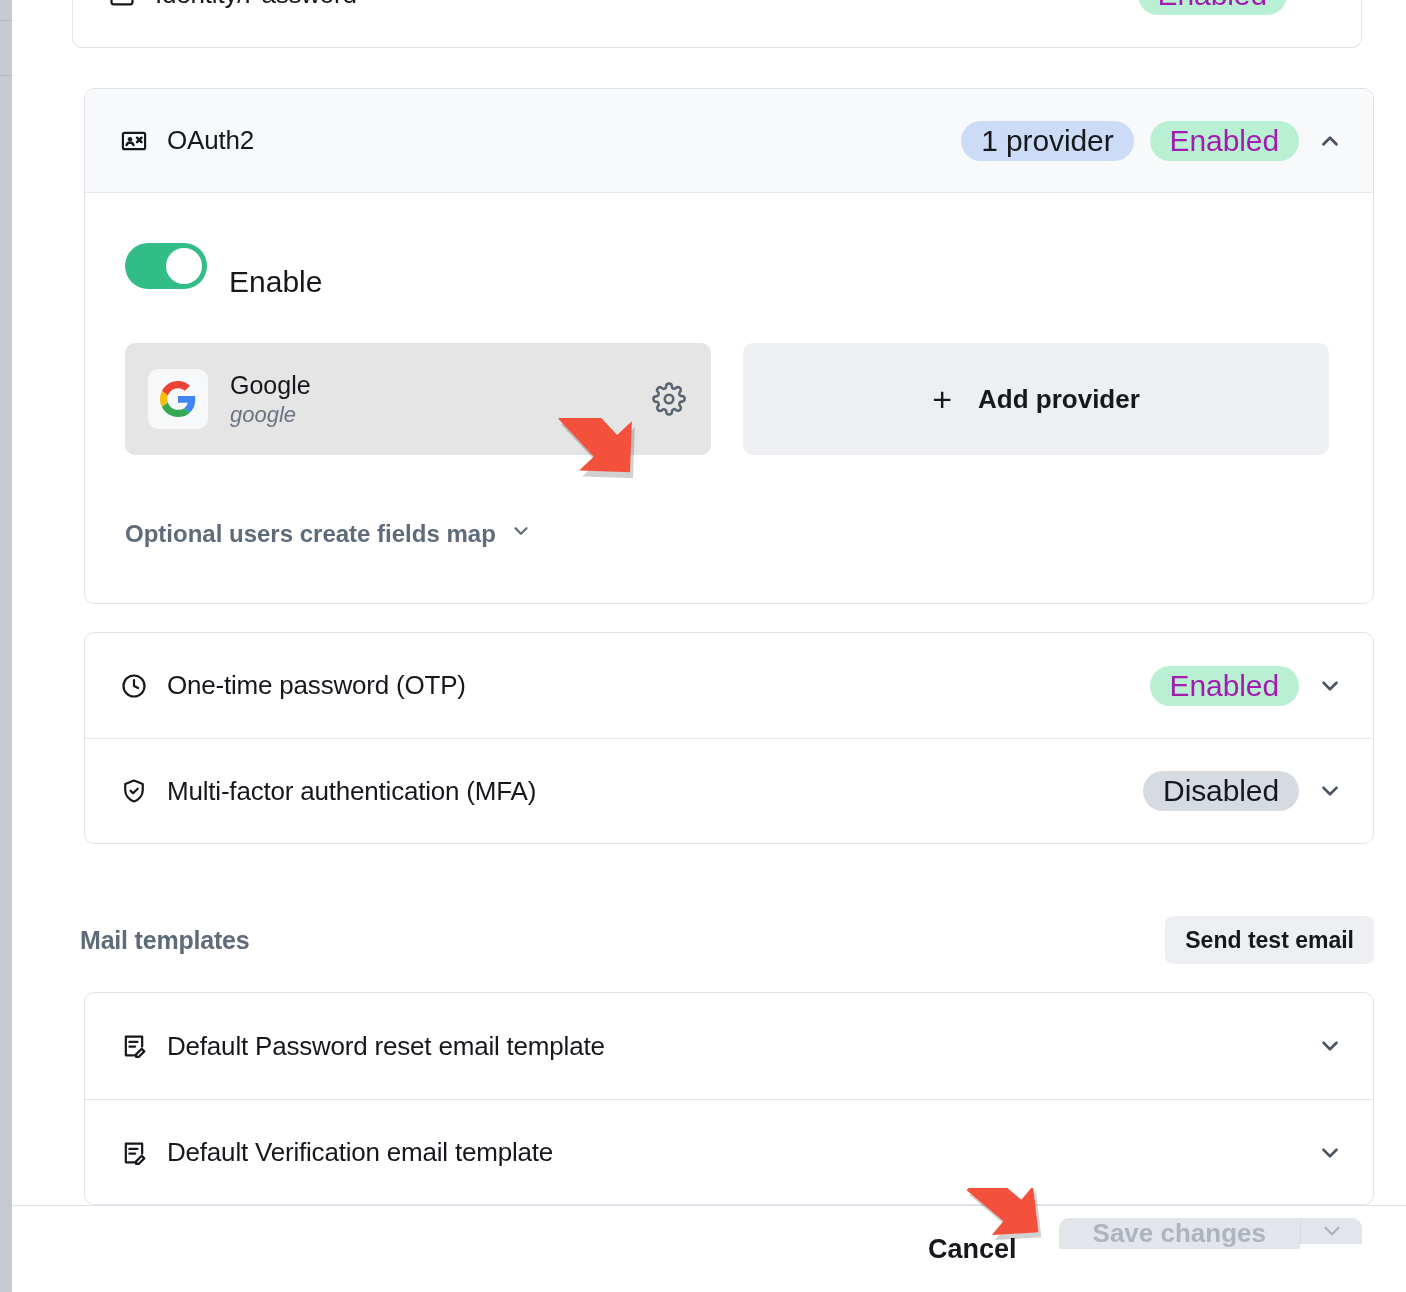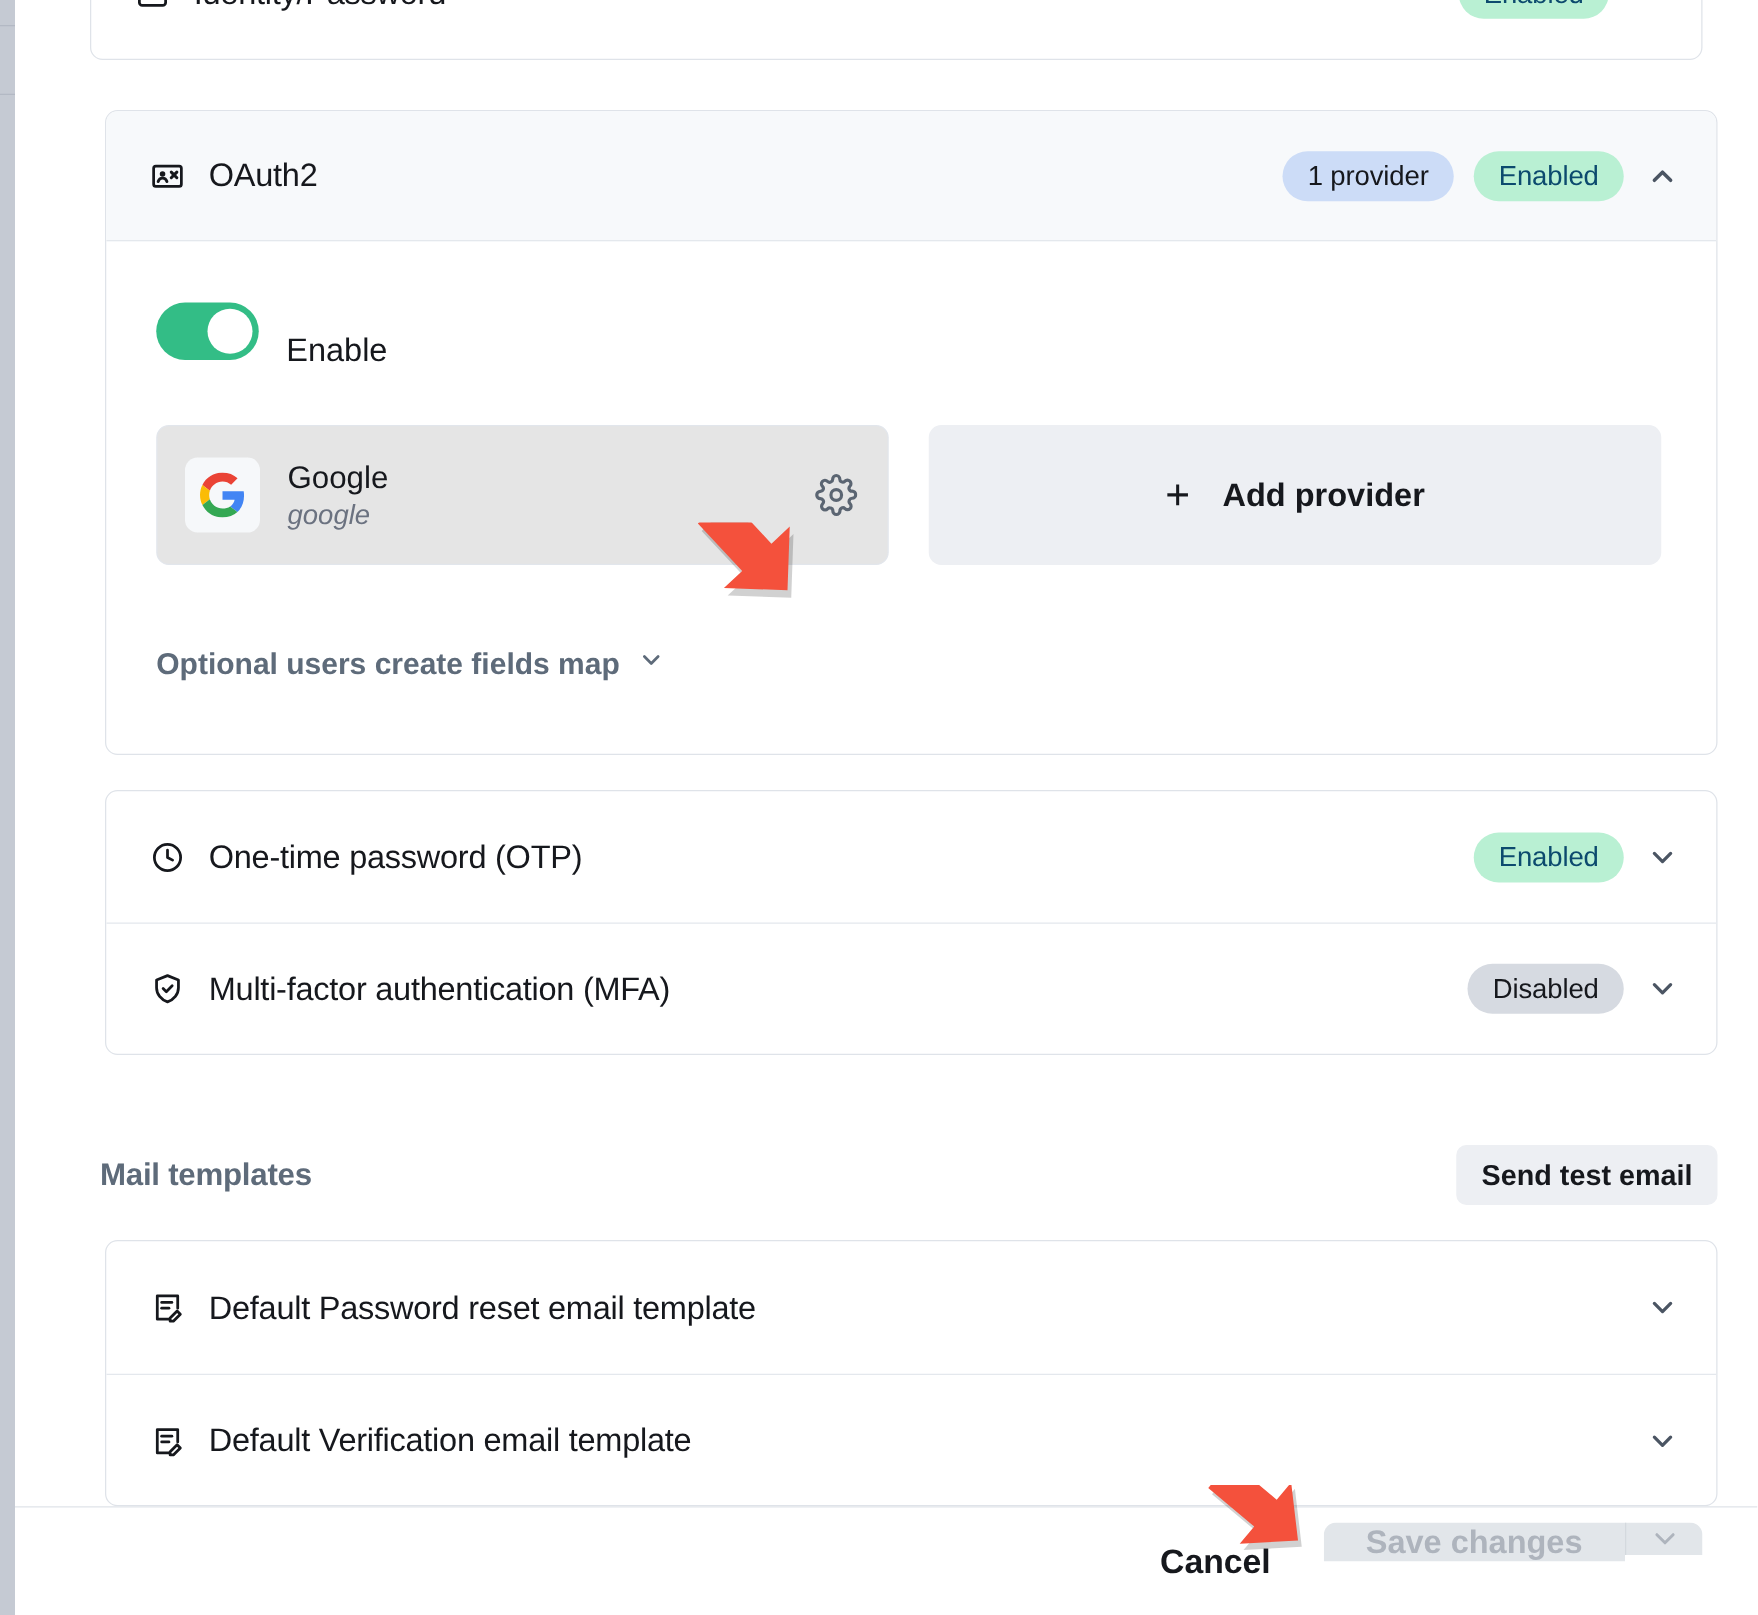--- a/index.html
+++ b/index.html
@@ -48,23 +48,23 @@
   }
   .row-label {
     font-size: 26px; color: #16181d; letter-spacing: -0.2px;
     white-space: nowrap;
   }
   .row-right { margin-left: auto; display: flex; align-items: center; gap: 16px; }
 
   .badge {
     display: inline-flex; align-items: center; justify-content: center;
     height: 40px; padding: 0 20px; border-radius: 20px;
-    font-size: 22px; letter-spacing: -0.1px;
-  }
-  .badge-green { background: #b9f0d3; color: #0c4a6e; }
+    font-size: 30px; letter-spacing: -0.1px;
+  }
+  .badge-green { background: #b9f0d3; color: #a21caf; }
   .badge-blue  { background: #ccdcf7; color: #16181d; }
   .badge-gray  { background: #d6dae1; color: #16181d; }
 
   .chev { width: 30px; height: 30px; color: #4b5563; display: flex; align-items: center; justify-content: center; }
 
   
   .card-oauth { left: 72px; top: 88px; width: 1290px; height: 516px; overflow: hidden; }
   .oauth-head {
     display: flex; align-items: center; height: 104px;
     padding: 0 28px 0 34px; background: #f7f9fb;
@@ -74,21 +74,21 @@
 
   .toggle-line { display: flex; align-items: center; gap: 22px; }
   .toggle {
     width: 82px; height: 46px; border-radius: 23px; background: #33bd86;
     position: relative; flex: 0 0 auto;
   }
   .toggle .knob {
     position: absolute; top: 5px; left: 41px; width: 36px; height: 36px;
     border-radius: 50%; background: #ffffff;
   }
-  .toggle-label { font-size: 26px; color: #16181d; margin-top: 32px; }
+  .toggle-label { font-size: 30px; color: #16181d; margin-top: 32px; }
 
   
   .providers { display: flex; gap: 32px; margin-top: 44px; }
   .provider-card {
     width: 586px; height: 112px; border: 1px solid #e2e6ec; border-radius: 10px;
     background: #e5e5e5; display: flex; align-items: center; padding: 0 24px 0 22px;
   }
   .provider-logo {
     width: 60px; height: 60px; border-radius: 10px; background: #f6f8fa;
     display: flex; align-items: center; justify-content: center; flex: 0 0 auto;

